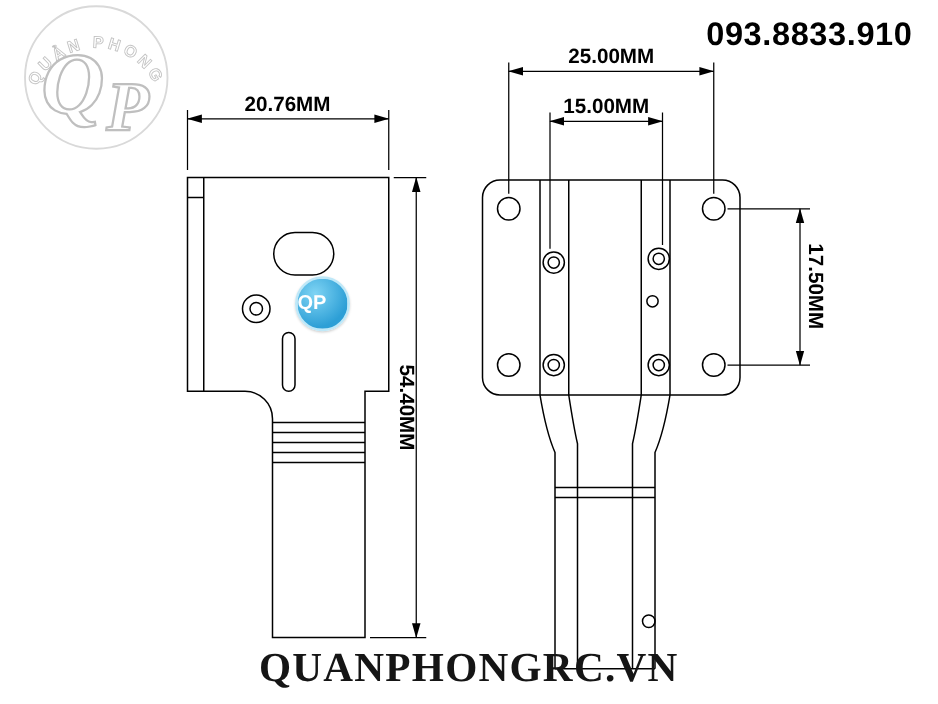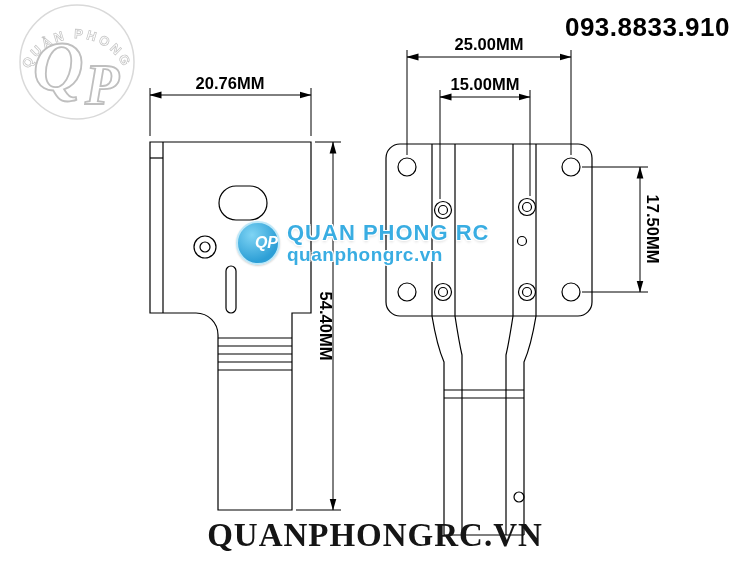--- a/index.html
+++ b/index.html
@@ -14,22 +14,22 @@
   }
   .brand-logo{position:absolute;left:5px;top:0;width:140px;height:128px;}
   .watermark{
     position:absolute;left:236px;top:221px;
     display:flex;align-items:center;gap:7px;
   }
   .wm-badge{
     width:40px;height:40px;border-radius:50%;
     background:radial-gradient(circle at 35% 30%,#7fd4f4,#2d9fd6 70%);
     border:2px solid #bfe8f8;
-    color:#fff;font-weight:bold;font-style:italic;font-size:16px;
-    display:flex;align-items:center;justify-content:flex-end;
+    color:#fff;font-weight:bold;font-size:16px;
+    display:flex;align-items:center;justify-content:flex-start;
     box-shadow:0 1px 2px rgba(0,0,0,.18);
   }
   .wm-text{display:flex;flex-direction:column;line-height:1.05;}
   .wm-title{
     font-size:22px;font-weight:800;color:#39ade2;letter-spacing:1px;
     text-shadow:-1px -1px 0 #fff,1px -1px 0 #fff,-1px 1px 0 #fff,1px 1px 0 #fff,0 2px 3px rgba(0,0,0,.15);
   }
   .wm-sub{
     font-size:19px;font-weight:600;color:#39ade2;letter-spacing:0.5px;
     text-shadow:-1px -1px 0 #fff,1px -1px 0 #fff,-1px 1px 0 #fff,1px 1px 0 #fff;
@@ -146,21 +146,17 @@
     <text x="28" y="90" font-family="&quot;Liberation Serif&quot;,serif" font-style="italic" font-weight="bold" font-size="70" fill="#ffffff" stroke="#bfbfbf" stroke-width="1.8">Q</text>
     <text x="80" y="104" font-family="&quot;Liberation Serif&quot;,serif" font-style="italic" font-weight="bold" font-size="56" fill="#ffffff" stroke="#bfbfbf" stroke-width="1.8">P</text>
   </svg>
 
   <div class="phone">093.8833.910</div>
 
   <div class="watermark">
     <div class="wm-badge">
       <span>QP</span>
     </div>
-    <div class="wm-text">
-      <div class="wm-title">QUAN PHONG RC</div>
-      <div class="wm-sub">quanphongrc.vn</div>
-    </div>
   </div>
 
   <div class="footer">QUANPHONGRC.VN</div>
 
 </div>
 
 </body></html>

